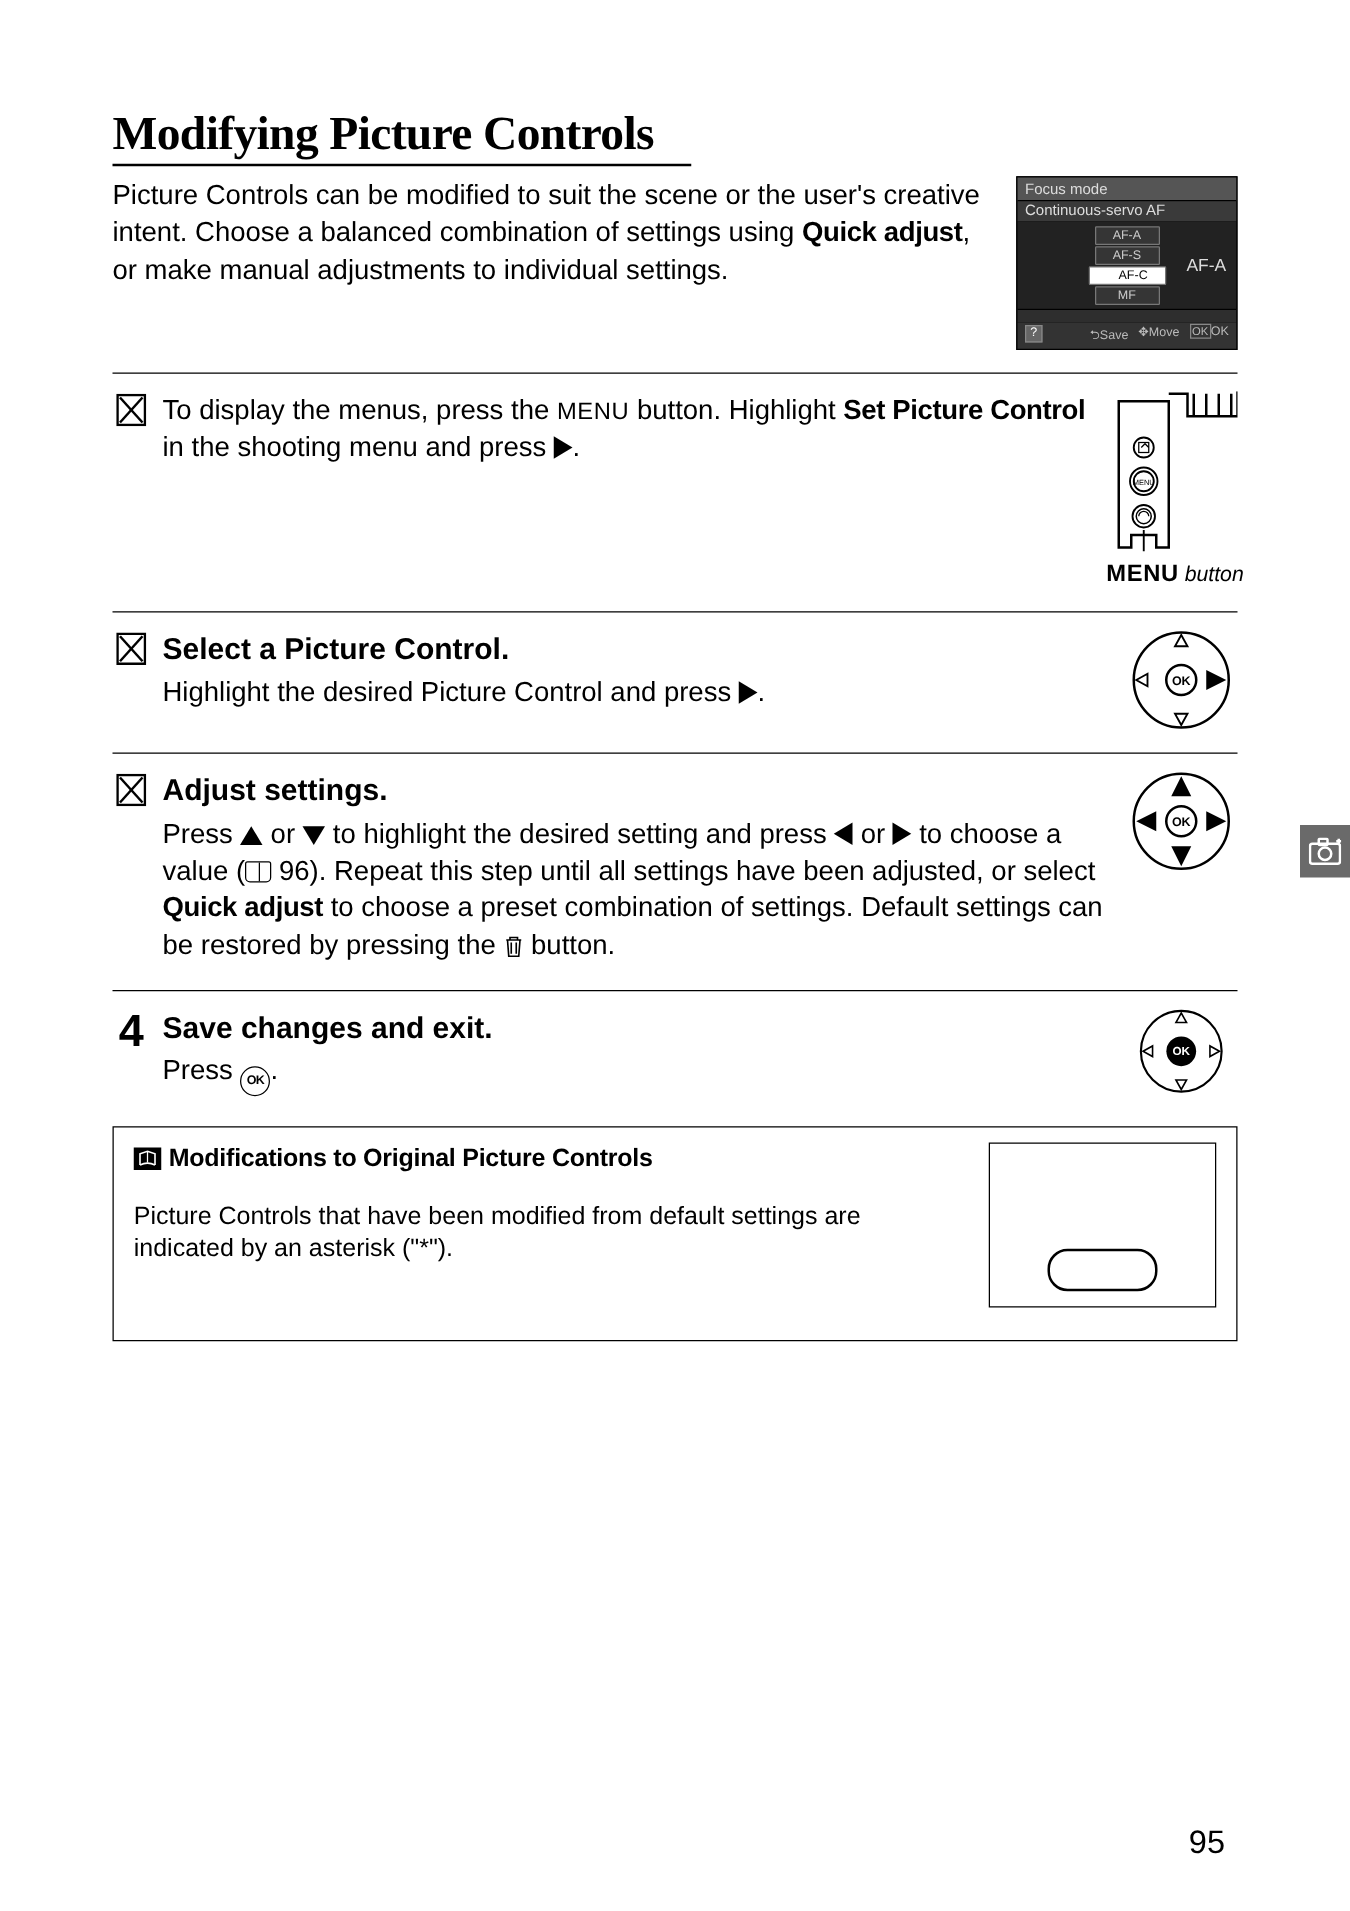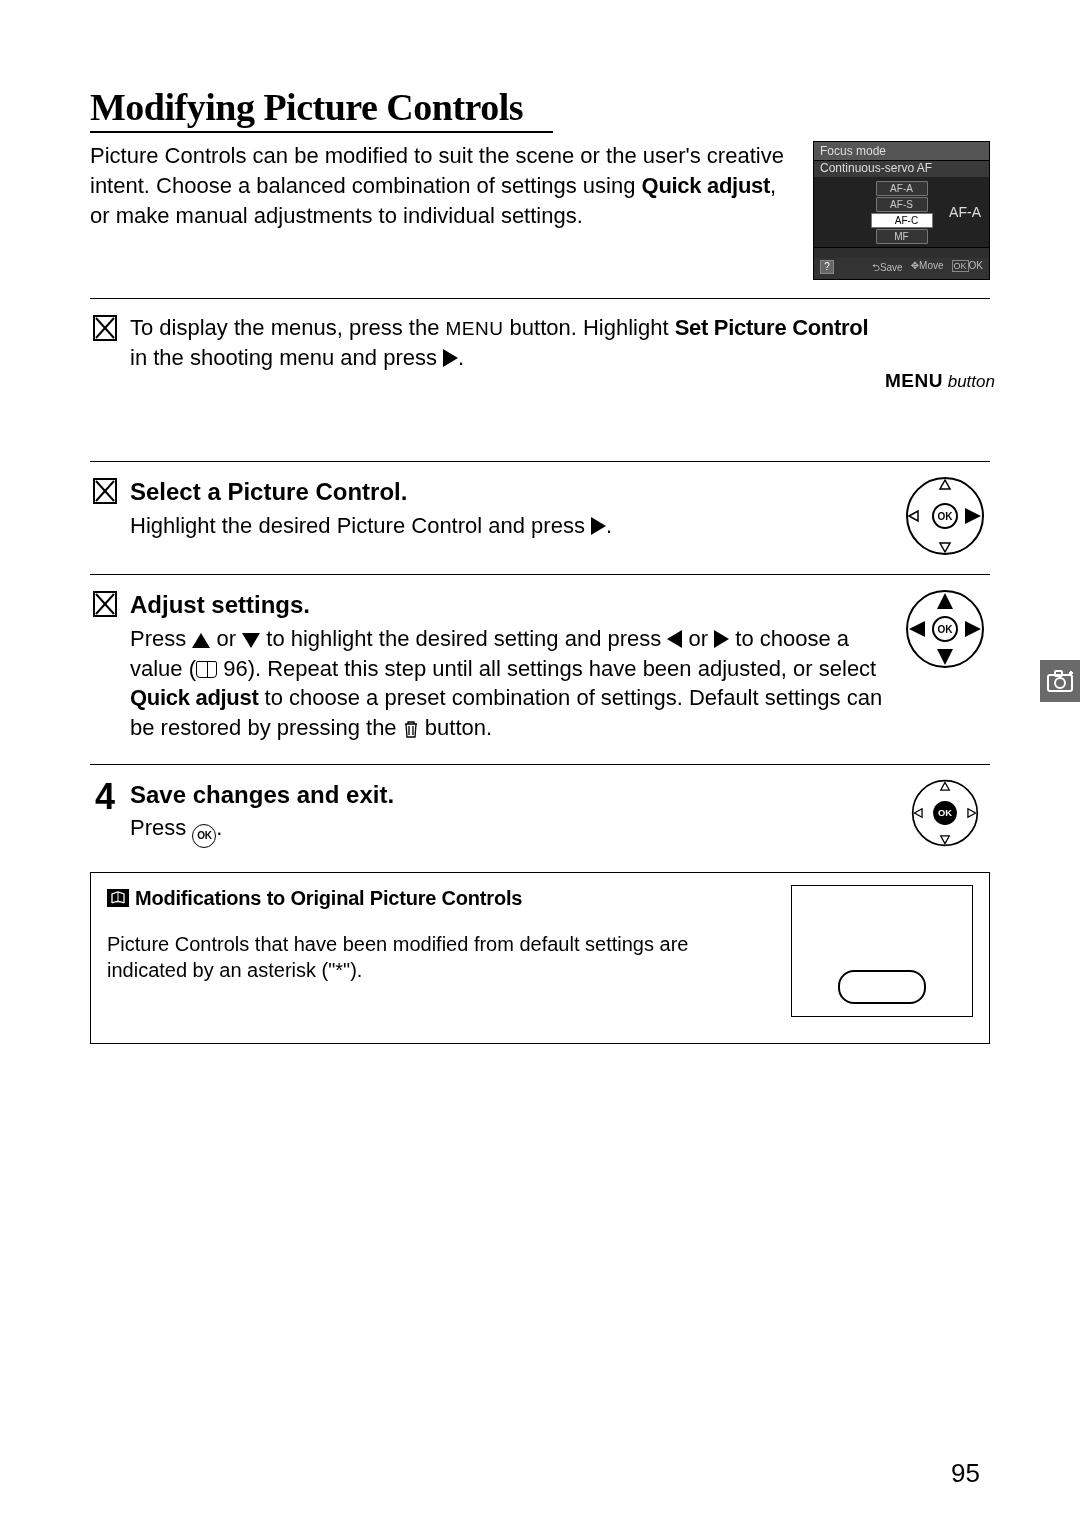--- a/index.html
+++ b/index.html
@@ -165,23 +165,23 @@
   }
   .step-title {
     font-size: 24px;
     font-weight: 700;
     margin-bottom: 2px;
   }
   .step-img {
     width: 100px;
     flex: 0 0 100px;
     display: flex;
-    flex-direction: row;
-    align-items: center;
-    justify-content: center;
+    flex-direction: column;
+    align-items: center;
+    justify-content: flex-end;
   }
   .step-img.dpad { width: 90px; flex-basis: 90px; }
   .menu-button-label {
     font-size: 17px;
     margin-top: 6px;
     white-space: nowrap;
   }
   .menu-button-label .italic { font-style: italic; }
 
   .tri {

